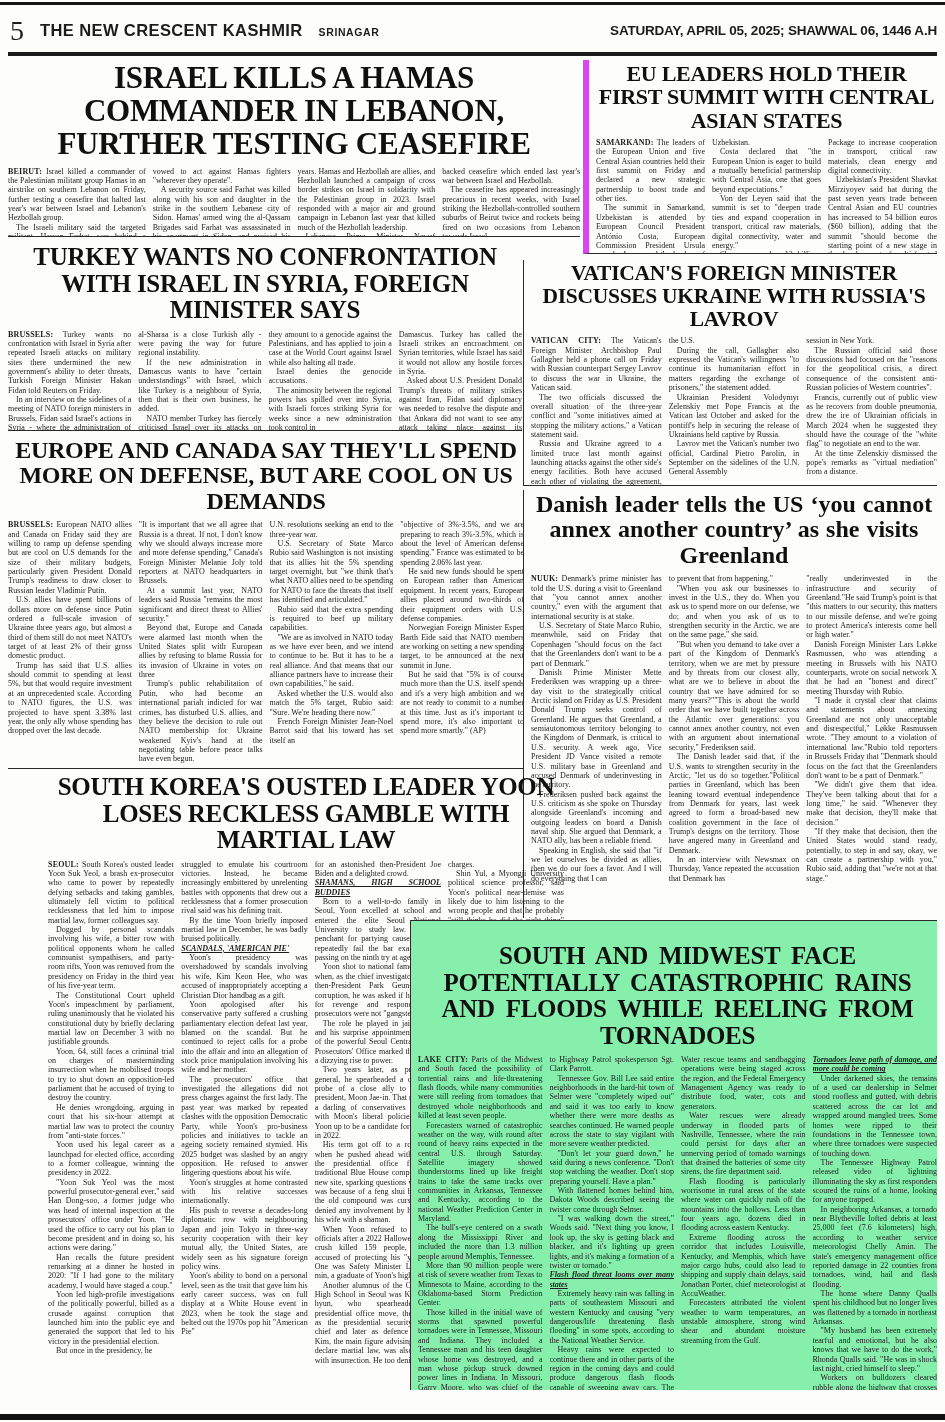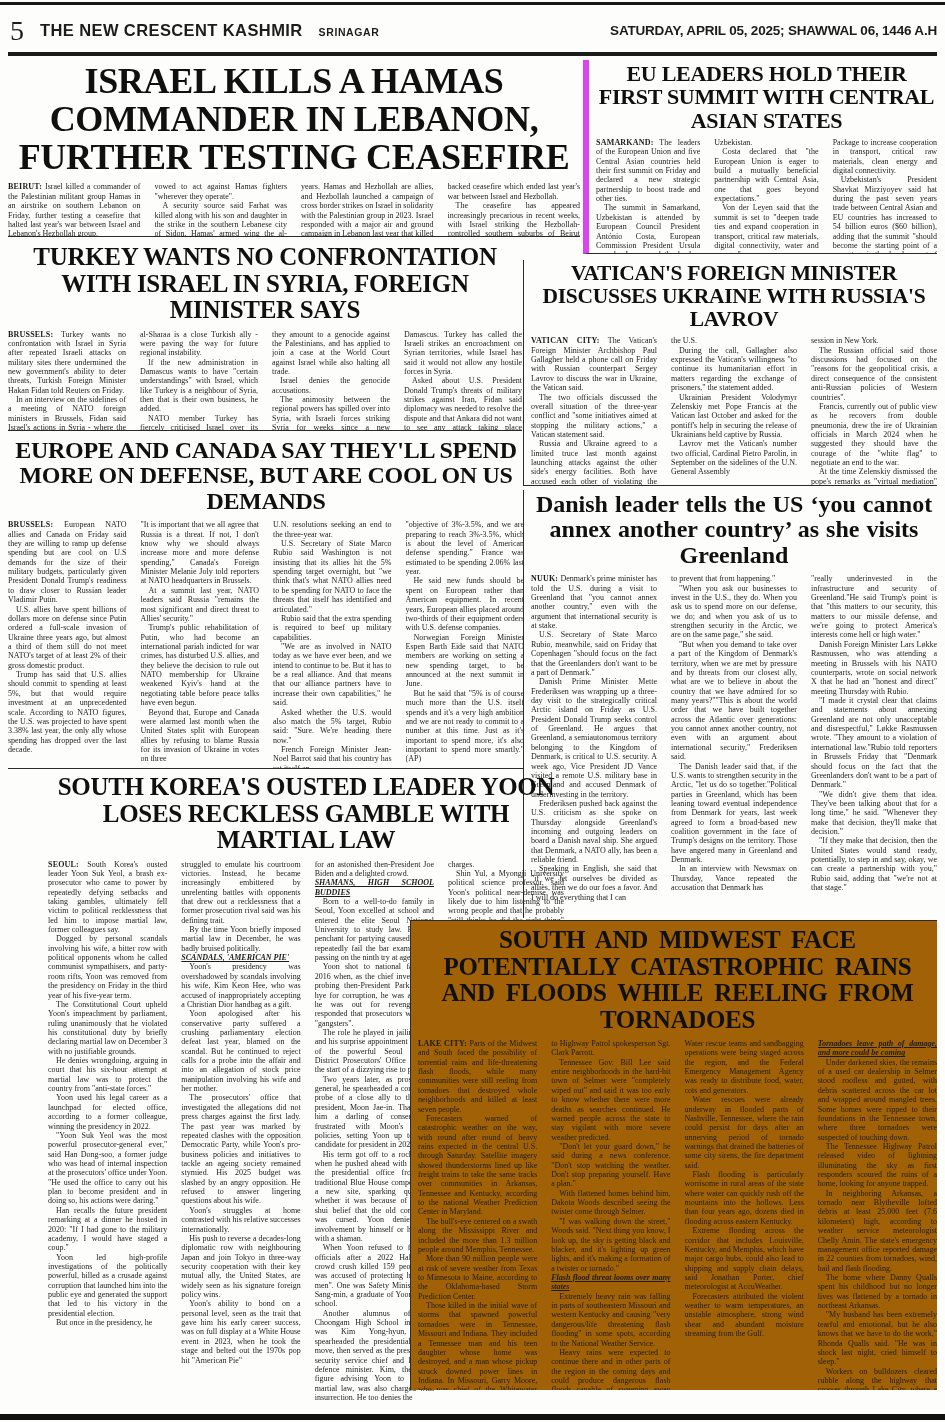--- a/index.html
+++ b/index.html
@@ -14,48 +14,48 @@
   .masthead { position:absolute; left:8px; top:9px; width:929px; height:43px;
     border-bottom:4px solid #1b1b1b; display:flex; align-items:center; }
   .page-num { font:400 28px/1 "Liberation Serif", serif; margin:0 16px 0 2px; }
   .paper-name { font:800 16.5px/1 "Liberation Sans", sans-serif; letter-spacing:.4px; }
   .city { font:700 10.5px/1 "Liberation Sans", sans-serif; letter-spacing:.6px; margin-left:16px; margin-top:4px; }
   .date { margin-left:auto; font:700 13.5px/1 "Liberation Sans", sans-serif; letter-spacing:-.2px; }
 
   .article { position:absolute; overflow:hidden; background:transparent; }
   .headline { font-family:"Liberation Serif", serif; font-weight:700; text-align:center;
     line-height:1.06; letter-spacing:-.3px; color:#101010; margin:2px 0 6px; }
-  .hl-28 { font-size:36px; }
+  .hl-28 { font-size:31px; }
   .hl-26 { font-size:25px; }
   .hl-25 { font-size:25px; word-spacing:5px; }
   .hl-24 { font-size:24px; }
   .hl-22 { font-size:22px; }
   .hl-21 { font-size:21.5px; }
   .hl-danish { font-size:24px; font-weight:600; letter-spacing:0; word-spacing:1px; }
 
-  .cols { display:flex; gap:14px; align-items:stretch; }
+  .cols { display:flex; gap:7px; align-items:stretch; }
   .col { flex:1 1 0; overflow:hidden; font-size:8px; line-height:1.17; text-align:justify; color:#1c1c1c; }
   .col p { margin:0; text-indent:8px; }
   .col p:first-child { text-indent:0; }
   .col p.subhead { font-style:italic; font-weight:700; text-decoration:underline; text-indent:0; }
   .col b { letter-spacing:.2px; }
 
   #a-israel  { left:8px;   top:60px;  width:572px; height:176px; border-bottom:1px solid #2a2a2a; }
   #a-eu      { left:583px; top:60px;  width:354px; height:194px; border-left:6px solid #d946ef;
                border-bottom:1px solid #2a2a2a; padding-left:7px; box-sizing:border-box; }
   #a-turkey  { left:8px;   top:242px; width:514px; height:188px; border-bottom:1px solid #2a2a2a; }
   #a-vatican { left:523px; top:260px; width:414px; height:226px; border-left:1px solid #2a2a2a;
                border-bottom:1px solid #2a2a2a; padding-left:7px; box-sizing:border-box; }
   #a-europe  { left:8px;   top:436px; width:516px; height:332px; border-bottom:1px solid #2a2a2a; }
   #a-danish  { left:523px; top:490px; width:414px; height:428px; border-left:1px solid #2a2a2a;
                padding-left:7px; box-sizing:border-box; }
   #a-sk      { left:8px;   top:772px; width:516px; height:642px;margin-left:40px; }
-  #a-midwest { left:410px; top:920px; width:527px; height:470px; background:#a16207; z-index:2;
+  #a-midwest { left:410px; top:920px; width:527px; height:470px; background:#86efac; z-index:2;
                border-top:1px solid #2a2a2a; border-left:1px solid #2a2a2a;
-               padding:4px 0 0 7px; box-sizing:border-box; }
+               padding:20px 0 0 7px; box-sizing:border-box; }
   .sk-col4 { flex:0 0 116px; height:88px; }
 </style>
 </head>
 <body>
 
 <div class="page">
   <div class="top-rule"></div>
 
   <div class="masthead">
     <span class="page-num">5</span>
@@ -158,30 +158,30 @@
     <h2 class="headline hl-24">EUROPE AND CANADA SAY THEY'LL SPEND MORE ON DEFENSE, BUT ARE COOL ON US DEMANDS</h2>
     <div class="cols">
       <div class="col">
           <p><b>BRUSSELS:</b> European NATO allies and Canada on Friday said they are willing to ramp up defense spending but are cool on U.S demands for the size of their military budgets, particularly given President Donald Trump's readiness to draw closer to Russian leader Vladimir Putin.</p>
           <p>U.S. allies have spent billions of dollars more on defense since Putin ordered a full-scale invasion of Ukraine three years ago, but almost a third of them still do not meet NATO's target of at least 2% of their gross domestic product.</p>
           <p>Trump has said that U.S. allies should commit to spending at least 5%, but that would require investment at an unprecedented scale. According to NATO figures, the U.S. was projected to have spent 3.38% last year, the only ally whose spending has dropped over the last decade.</p>
         </div>
       <div class="col">
           <p>"It is important that we all agree that Russia is a threat. If not, I don't know why we should always increase more and more defense spending," Canada's Foreign Minister Melanie Joly told reporters at NATO headquarters in Brussels.</p>
           <p>At a summit last year, NATO leaders said Russia "remains the most significant and direct threat to Allies' security."</p>
+          <p>Beyond that, Europe and Canada were alarmed last month when the United States split with European allies by refusing to blame Russia for its invasion of Ukraine in votes on three</p>
           <p>Trump's public rehabilitation of Putin, who had become an international pariah indicted for war crimes, has disturbed U.S. allies, and they believe the decision to rule out NATO membership for Ukraine weakened Kyiv's hand at the negotiating table before peace talks have even begun.</p>
-          <p>Beyond that, Europe and Canada were alarmed last month when the United States split with European allies by refusing to blame Russia for its invasion of Ukraine in votes on three</p>
         </div>
       <div class="col">
           <p>U.N. resolutions seeking an end to the three-year war.</p>
           <p>U.S. Secretary of State Marco Rubio said Washington is not insisting that its allies hit the 5% spending target overnight, but "we think that's what NATO allies need to be spending for NATO to face the threats that itself has identified and articulated."</p>
           <p>Rubio said that the extra spending is required to beef up military capabilities.</p>
           <p>"We are as involved in NATO today as we have ever been, and we intend to continue to be. But it has to be a real alliance. And that means that our alliance partners have to increase their own capabilities," he said.</p>
           <p>Asked whether the U.S. would also match the 5% target, Rubio said: "Sure. We're heading there now."</p>
-          <p>French Foreign Minister Jean-Noel Barrot said that his country has set itself an</p>
+          <p>French Foreign Minister Jean-Noel Barrot said that his toward has set itself an</p>
         </div>
       <div class="col">
           <p>"objective of 3%-3.5%, and we are preparing to reach 3%-3.5%, which is about the level of American defense spending." France was estimated to be spending 2.06% last year.</p>
           <p>He said new funds should be spent on European rather than American equipment. In recent years, European allies placed around two-thirds of their equipment orders with U.S. defense companies.</p>
           <p>Norwegian Foreign Minister Espen Barth Eide said that NATO members are working on setting a new spending target, to be announced at the next summit in June.</p>
           <p>But he said that "5% is of course much more than the U.S. itself spends and it's a very high ambition and we are not ready to commit to a number at this time. Just as it's important to spend more, it's also important to spend more smartly." (AP)</p>
         </div>
     </div>
   </div>
 
@@ -212,20 +212,21 @@
     </div>
   </div>
 
   <div class="article" id="a-sk">
     <h2 class="headline hl-26">SOUTH KOREA'S OUSTED LEADER YOON LOSES RECKLESS GAMBLE WITH MARTIAL LAW</h2>
     <div class="cols">
       <div class="col">
           <p><b>SEOUL:</b> South Korea's ousted leader Yoon Suk Yeol, a brash ex-prosecutor who came to power by repeatedly defying setbacks and taking gambles, ultimately fell victim to political recklessness that led him to impose martial law, former colleagues say.</p>
           <p>Dogged by personal scandals involving his wife, a bitter row with political opponents whom he called communist sympathisers, and party-room rifts, Yoon was removed from the presidency on Friday in the third year of his five-year term.</p>
           <p>The Constitutional Court upheld Yoon's impeachment by parliament, ruling unanimously that he violated his constitutional duty by briefly declaring martial law on December 3 with no justifiable grounds.</p>
+          <p>Yoon, 64, still faces a criminal trial on charges of masterminding insurrection when he mobilised troops to try to shut down an opposition-led parliament that he accused of trying to destroy the country.</p>
           <p>He denies wrongdoing, arguing in court that his six-hour attempt at martial law was to protect the country from "anti-state forces."</p>
           <p>Yoon used his legal career as a launchpad for elected office, according to a former colleague, winning the presidency in 2022.</p>
           <p>"Yoon Suk Yeol was the most powerful prosecutor-general ever," said Han Dong-soo, a former judge who was head of internal inspection at the prosecutors' office under Yoon. "He used the office to carry out his plan to become president and in doing so, his actions were daring."</p>
           <p>Han recalls the future president remarking at a dinner he hosted in 2020: "If I had gone to the military academy, I would have staged a coup."</p>
           <p>Yoon led high-profile investigations of the politically powerful, billed as a crusade against corruption that launched him into the public eye and generated the support that led to his victory in the presidential election.</p>
           <p>But once in the presidency, he</p>
         </div>
       <div class="col">
           <p>struggled to emulate his courtroom victories. Instead, he became increasingly embittered by unrelenting battles with opponents that drew out a recklessness that a former prosecution rival said was his defining trait.</p>
           <p>By the time Yoon briefly imposed martial law in December, he was badly bruised politically.</p>

